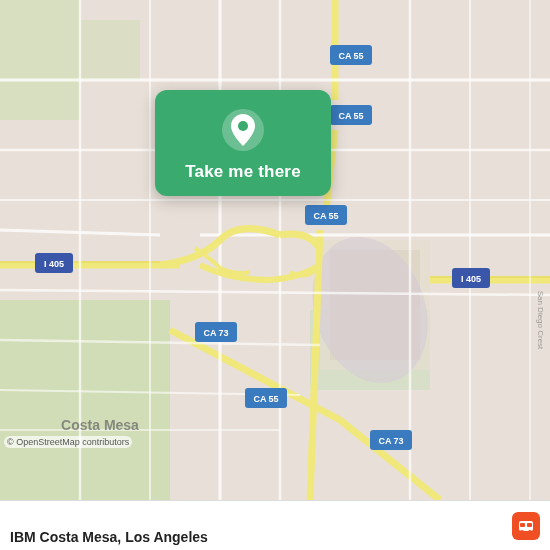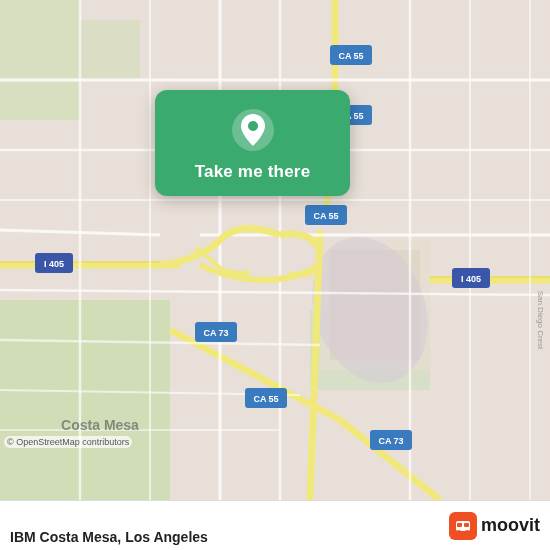--- a/index.html
+++ b/index.html
@@ -26,21 +26,21 @@
       position: absolute;
       top: 0; left: 0;
       width: 100%; height: 100%;
     }
 
     
     #take-me-there-card {
       position: absolute;
       top: 90px;
       left: 155px;
-      width: 195px;
+      width: 176px;
       background: #3aaa6e;
       border-radius: 12px;
       display: flex;
       flex-direction: column;
       align-items: center;
       padding: 18px 20px 14px 20px;
       box-shadow: 0 4px 16px rgba(0,0,0,0.25);
       z-index: 10;
     }
 
@@ -222,15 +222,14 @@
     <svg id="moovit-icon" viewBox="0 0 28 28" xmlns="http://www.w3.org/2000/svg">
       <rect width="28" height="28" rx="6" fill="#f04e23"></rect>
       <circle cx="14" cy="14" r="10" fill="#f04e23"></circle>
 
       <rect x="7" y="9" width="14" height="10" rx="2" fill="white"></rect>
       <rect x="8" y="11" width="5" height="4" rx="1" fill="#f04e23"></rect>
       <rect x="15" y="11" width="5" height="4" rx="1" fill="#f04e23"></rect>
       <circle cx="10" cy="20" r="2" fill="#f04e23"></circle>
       <circle cx="18" cy="20" r="2" fill="#f04e23"></circle>
     </svg>
-    <span id="moovit-logo-text">moovit</span>
   </div>
 </div>
 
 </body></html>

